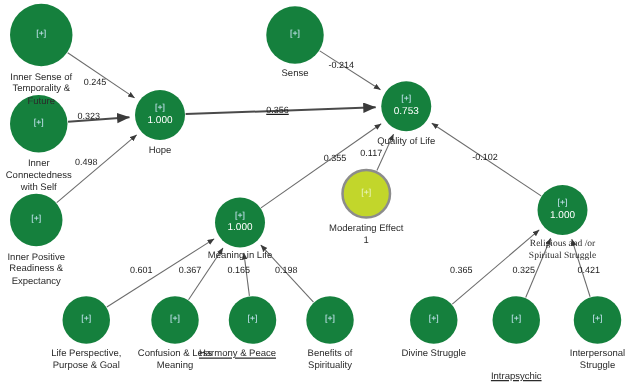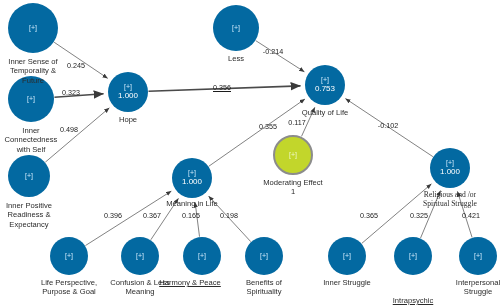--- a/index.html
+++ b/index.html
@@ -7,21 +7,21 @@
   #canvas{
     position:relative;
     width:500px;height:306px;
     background:#ffffff;
     overflow:hidden;
   }
   #edges{position:absolute;left:0;top:0;width:500px;height:306px;}
   .node{
     position:absolute;
     border-radius:50%;
-    background:#0369a1;
+    background:#15803d;
     display:flex;
     flex-direction:column;
     align-items:center;
     justify-content:center;
     box-sizing:border-box;
     z-index:3;
   }
   .node.moderator{
     background:#c2d62b;
     border:2px solid #8c8c8c;
@@ -143,50 +143,50 @@
       <div class="nlabel" style="width: 76px; left: -5px; top: 57px;">Inner Sense of
 Temporality &amp;
 Future</div>
       <div class="nlabel" style="width: 76px; left: -7px; top: 126px;">Inner
 Connectedness
 with Self</div>
       <div class="nlabel" style="width: 76px; left: -9px; top: 201px;">Inner Positive
 Readiness &amp;
 Expectancy</div>
       <div class="nlabel" style="width: 70px; left: 93px; top: 115px;">Hope</div>
-      <div class="nlabel" style="width: 70px; left: 201px; top: 54px;">Less</div>
+      <div class="nlabel" style="width: 70px; left: 201px; top: 54px;">Sense</div>
       <div class="nlabel" style="width: 84px; left: 283px; top: 108px;">Quality of Life</div>
       <div class="nlabel" style="width: 96px; left: 245px; top: 178px;">Moderating Effect
 1</div>
       <div class="nlabel" style="width: 86px; left: 149px; top: 199px;">Meaning in Life</div>
       <div class="nlabel" style="width: 92px; left: 404px; top: 190px; font-family: Liberation Serif, serif;">Religious and /or
 Spiritual Struggle</div>
       <div class="nlabel" style="width: 90px; left: 24px; top: 278px;">Life Perspective,
 Purpose &amp; Goal</div>
       <div class="nlabel" style="width: 90px; left: 95px; top: 278px;">Confusion &amp; Less
 Meaning</div>
       <div class="nlabel" style="width: 92px; left: 144px; top: 278px; text-decoration: underline;">Harmony &amp; Peace</div>
       <div class="nlabel" style="width: 78px; left: 225px; top: 278px;">Benefits of
 Spirituality</div>
-      <div class="nlabel" style="width: 86px; left: 304px; top: 278px;">Inner Struggle</div>
+      <div class="nlabel" style="width: 86px; left: 304px; top: 278px;">Divine Struggle</div>
       <div class="nlabel" style="width: 76px; left: 375px; top: 296px; text-decoration: underline;">Intrapsychic
 Struggle</div>
       <div class="nlabel" style="width: 76px; left: 440px; top: 278px;">Interpersonal
 Struggle</div>
     </div>
   <div id="coefs-layer">
       <div class="coef" style="left: 76px; top: 66px; transform: translate(-50%, -50%);">0.245</div>
       <div class="coef" style="left: 71px; top: 93px; transform: translate(-50%, -50%);">0.323</div>
       <div class="coef" style="left: 69px; top: 130px; transform: translate(-50%, -50%);">0.498</div>
       <div class="coef" style="left: 222px; top: 88px; transform: translate(-50%, -50%); text-decoration: underline;">0.356</div>
       <div class="coef" style="left: 273px; top: 52px; transform: translate(-50%, -50%);">-0.214</div>
       <div class="coef" style="left: 250px; top: 127px; transform: translate(-50%, -50%); padding-left: 36px;">0.355</div>
       <div class="coef" style="left: 297px; top: 123px; transform: translate(-50%, -50%);">0.117</div>
       <div class="coef" style="left: 388px; top: 126px; transform: translate(-50%, -50%);">-0.102</div>
-      <div class="coef" style="left: 113px; top: 216px; transform: translate(-50%, -50%);">0.396</div>
+      <div class="coef" style="left: 113px; top: 216px; transform: translate(-50%, -50%);">0.601</div>
       <div class="coef" style="left: 152px; top: 216px; transform: translate(-50%, -50%);">0.367</div>
       <div class="coef" style="left: 191px; top: 216px; transform: translate(-50%, -50%);">0.165</div>
       <div class="coef" style="left: 229px; top: 216px; transform: translate(-50%, -50%);">0.198</div>
       <div class="coef" style="left: 369px; top: 216px; transform: translate(-50%, -50%);">0.365</div>
       <div class="coef" style="left: 419px; top: 216px; transform: translate(-50%, -50%);">0.325</div>
       <div class="coef" style="left: 471px; top: 216px; transform: translate(-50%, -50%);">0.421</div>
     </div>
 </div>
 
 </body></html>

